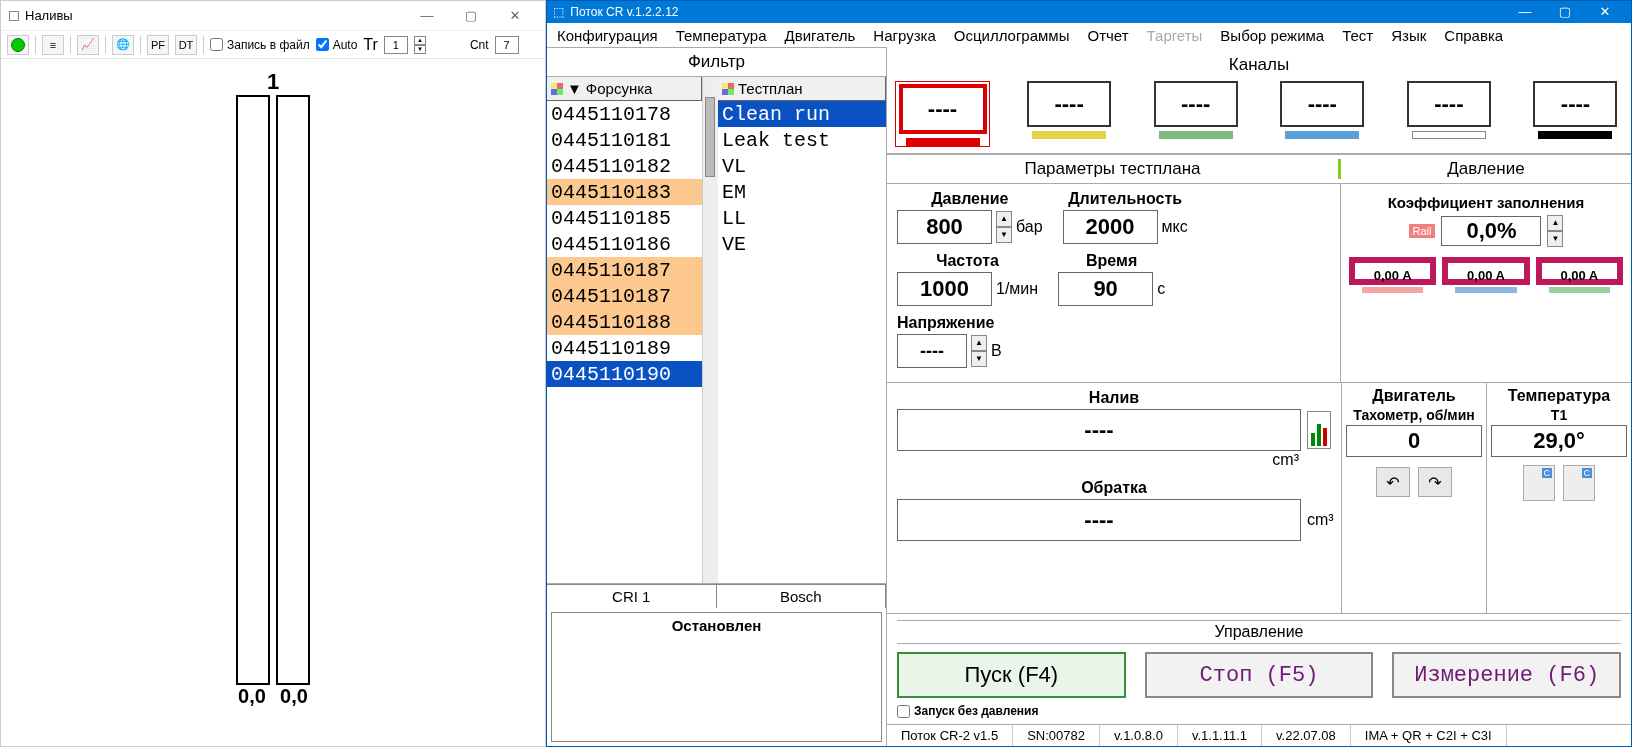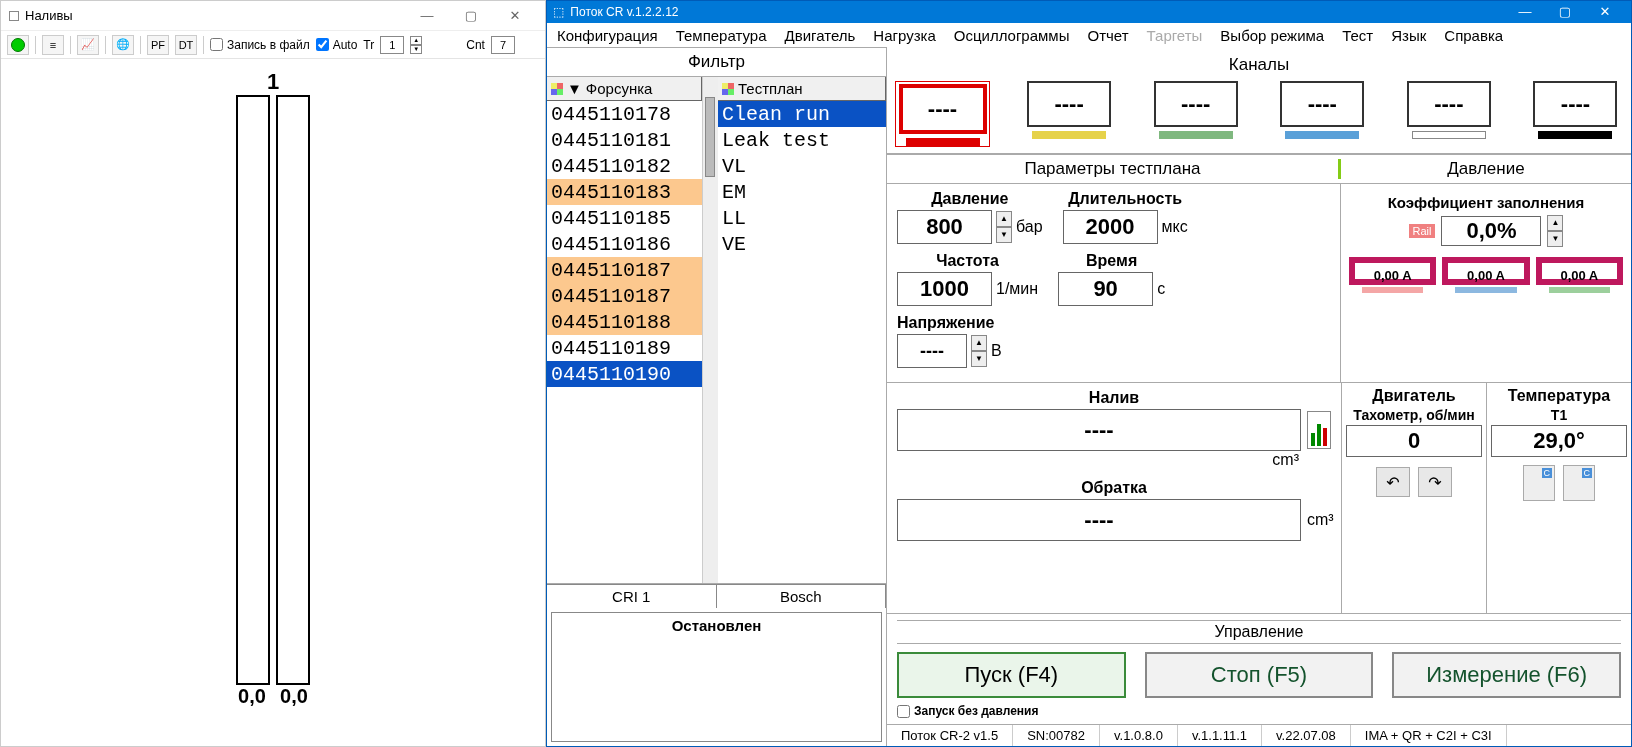--- a/index.html
+++ b/index.html
@@ -145,21 +145,21 @@
 .round-btn{width:34px;height:30px;border:1px solid #aaa;background:#e8e8e8;display:flex;align-items:center;justify-content:center;cursor:pointer;font-size:16px;}
 .thermo-row{display:flex;gap:8px;margin-top:8px;}
 .thermo{width:32px;height:36px;border:1px solid #aaa;background:#eee;position:relative;}
 .thermo::after{content:"C";position:absolute;top:2px;right:2px;font-size:9px;background:#4a90d9;color:#fff;padding:0 2px;}
 
 .control-area{padding:6px 10px;}
 .control-title{font-size:16px;text-align:center;border-bottom:1px solid #aaa;border-top:1px solid #aaa;padding:2px 0;margin-bottom:8px;}
 .control-buttons{display:flex;gap:19px;justify-content:space-between;}
 .big-btn{flex:1;height:46px;border:2px solid #888;font-size:22px;display:flex;align-items:center;justify-content:center;cursor:pointer;}
 .btn-start{border-color:#3a8b3a;background:#eaf5ea;}
-.btn-disabled{color:#14532d;background:#f2f2f2;}
+.btn-disabled{color:#701a75;background:#f2f2f2;font-family:Liberation Mono, monospace;}
 
 .statusbar{height:22px;border-top:1px solid #aaa;display:flex;font-size:13px;}
 .statusbar>div{padding:0 14px;border-right:1px solid #ccc;line-height:22px;}
 
 .grid-ic{width:12px;height:12px;display:inline-block;background:conic-gradient(#e66 0 25%,#6e6 0 50%,#66e 0 75%,#ee6 0);}
 </style>
 </head>
 <body>
 
 <div class="app">
@@ -188,21 +188,21 @@
       <div class="tool-ic">DT</div>
       <div class="tool-sep"></div>
       <label class="checkbox-lbl">
         <input type="checkbox" id="cb-record" style="">
         <span>Запись в файл</span>
       </label>
       <label class="checkbox-lbl">
         <input type="checkbox" id="cb-auto" checked="" style="">
         <span>Auto</span>
       </label>
-      <span style="font-size:12px;">Tr</span>
+      <span style="font-size:16px;">Tr</span>
       <input class="num-field" value="1" style="">
       <div class="spin-btns">
           <span>▲</span>
           <span>▼</span>
         </div>
       <span style="font-size:12px;margin-left:38px;">Cnt</span>
       <input class="num-field" value="7" style="">
     </div>
     <div class="left-body">
       <div class="vessel-wrap">

